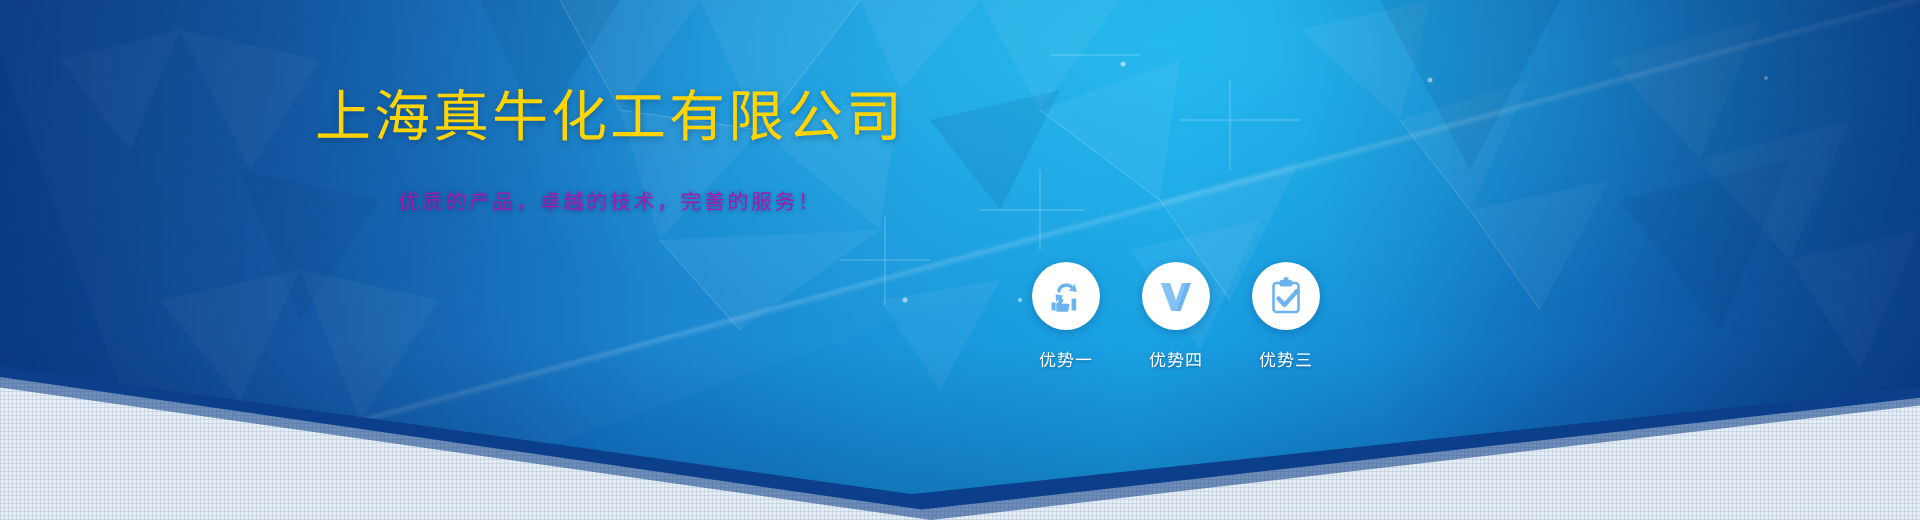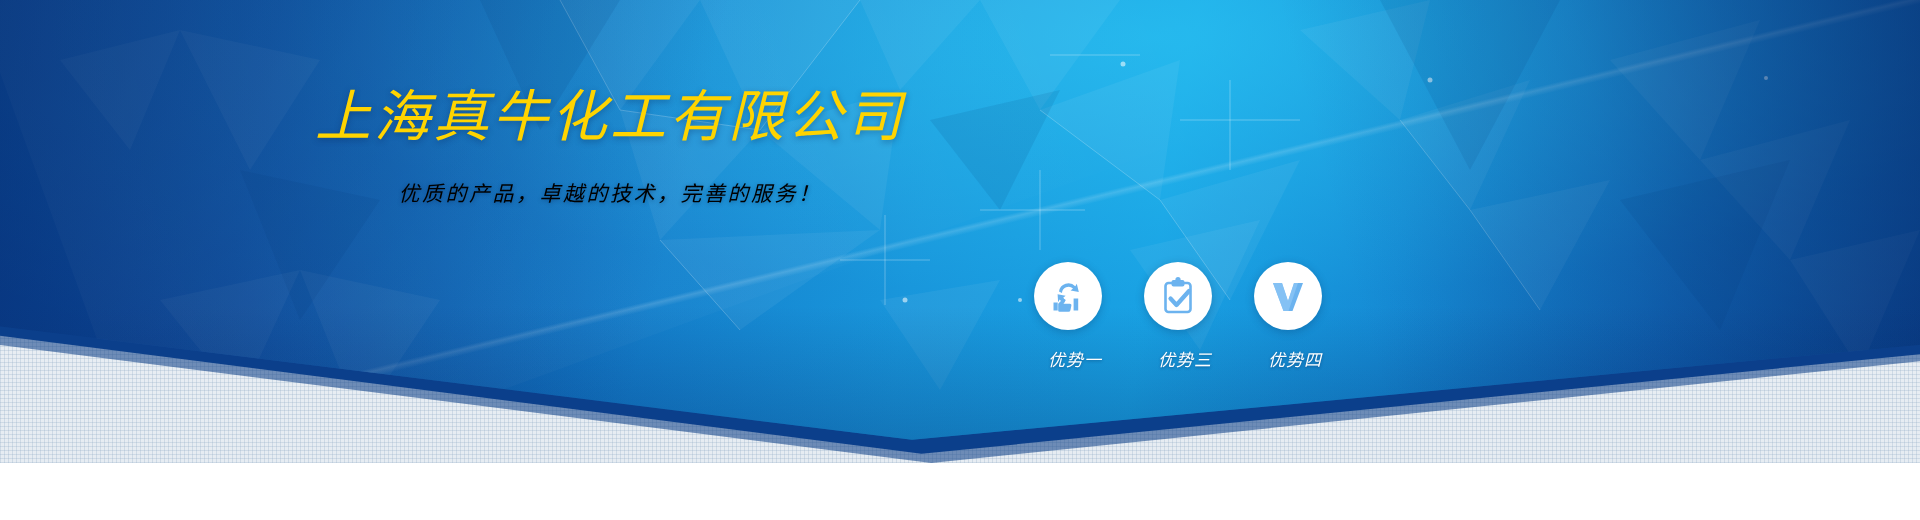--- a/index.html
+++ b/index.html
@@ -4,23 +4,22 @@
 <title>banner</title>
 <style>
   html,body{margin:0;padding:0;background:#ffffff;}
   body{
     font-family:"Liberation Sans","DejaVu Sans",sans-serif;
     -webkit-font-smoothing:antialiased;
   }
   .banner{
     position:relative;
     width:1920px;
-    height:463px;
+    height:520px;
     overflow:hidden;
-    font-style:italic;
   }
 
   
   .paper{
     position:absolute; inset:0;
     background:
       repeating-linear-gradient(0deg, rgba(150,175,200,.30) 0 1px, rgba(0,0,0,0) 1px 4px),
       repeating-linear-gradient(90deg, rgba(150,175,200,.30) 0 1px, rgba(0,0,0,0) 1px 4px),
       linear-gradient(180deg,#eef2f6 0%, #e6ecf2 100%);
   }
@@ -119,43 +118,43 @@
     margin:0;
     font-size:56px;
     line-height:1.12;
     letter-spacing:3px;
     font-weight:400;
     color:#ffd400;
     white-space:nowrap;
     text-shadow:0 2px 6px rgba(0,30,80,.35);
   }
   .subtitle{
-    margin:28px 0 0 0;
+    margin:36px 0 0 0;
     font-size:21px;
     letter-spacing:2.5px;
     font-weight:400;
-    color:#000000;
+    color:#a21caf;
     white-space:nowrap;
     text-shadow:0 1px 4px rgba(0,30,80,.45);
   }
 
   
   .features{
     position:absolute;
     left:1030px;
     top:262px;
     display:flex;
     gap:38px;
     align-items:flex-start;
   }
   .feature{
     width:72px;
     display:flex;
     flex-direction:column;
-    align-items:flex-end;
+    align-items:center;
     cursor:pointer;
   }
   .bubble{
     width:68px;height:68px;border-radius:50%;
     background:#ffffff;
     display:flex;align-items:center;justify-content:center;
     box-shadow:0 2px 8px rgba(3,32,80,.25);
   }
   .bubble svg{display:block;}
   .flabel{
@@ -266,33 +265,33 @@
           <path d="M31.4 23.8l5.2-5.4 1.4 1.3-1.2 4h0a1.6 1.6 0 0 1 0 0z" fill="none"></path>
         </svg>
       </span>
       <span class="flabel">优势一</span>
     </div>
 
 
     <div class="feature">
       <span class="bubble">
         <svg width="40" height="40" viewBox="0 0 40 40">
+          <path d="M5 7h9l6 18 6-18h9L24.5 35h-9z" fill="#6cb3ef"></path>
+          <path d="M5 7h9l6 18 6-18h4L20.5 35h-5z" fill="#8cc6f6" opacity=".75"></path>
+        </svg>
+      </span>
+      <span class="flabel">优势四</span>
+    </div>
+
+    <div class="feature">
+      <span class="bubble">
+        <svg width="40" height="40" viewBox="0 0 40 40">
           <rect x="7.5" y="7" width="25" height="29" rx="3" fill="none" stroke="#6cb3ef" stroke-width="2.6"></rect>
           <rect x="13.5" y="4" width="13" height="6.5" rx="2" fill="#6cb3ef"></rect>
           <circle cx="20" cy="3.6" r="2.6" fill="#6cb3ef"></circle>
           <path d="M12.5 22.5l6 6.5 12.5-14" stroke="#6cb3ef" stroke-width="4.2" fill="none" stroke-linecap="round" stroke-linejoin="round"></path>
         </svg>
       </span>
       <span class="flabel">优势三</span>
     </div>
 
-    <div class="feature">
-      <span class="bubble">
-        <svg width="40" height="40" viewBox="0 0 40 40">
-          <path d="M5 7h9l6 18 6-18h9L24.5 35h-9z" fill="#6cb3ef"></path>
-          <path d="M5 7h9l6 18 6-18h4L20.5 35h-5z" fill="#8cc6f6" opacity=".75"></path>
-        </svg>
-      </span>
-      <span class="flabel">优势四</span>
-    </div>
-
   </div>
 </div>
 
 </body></html>

